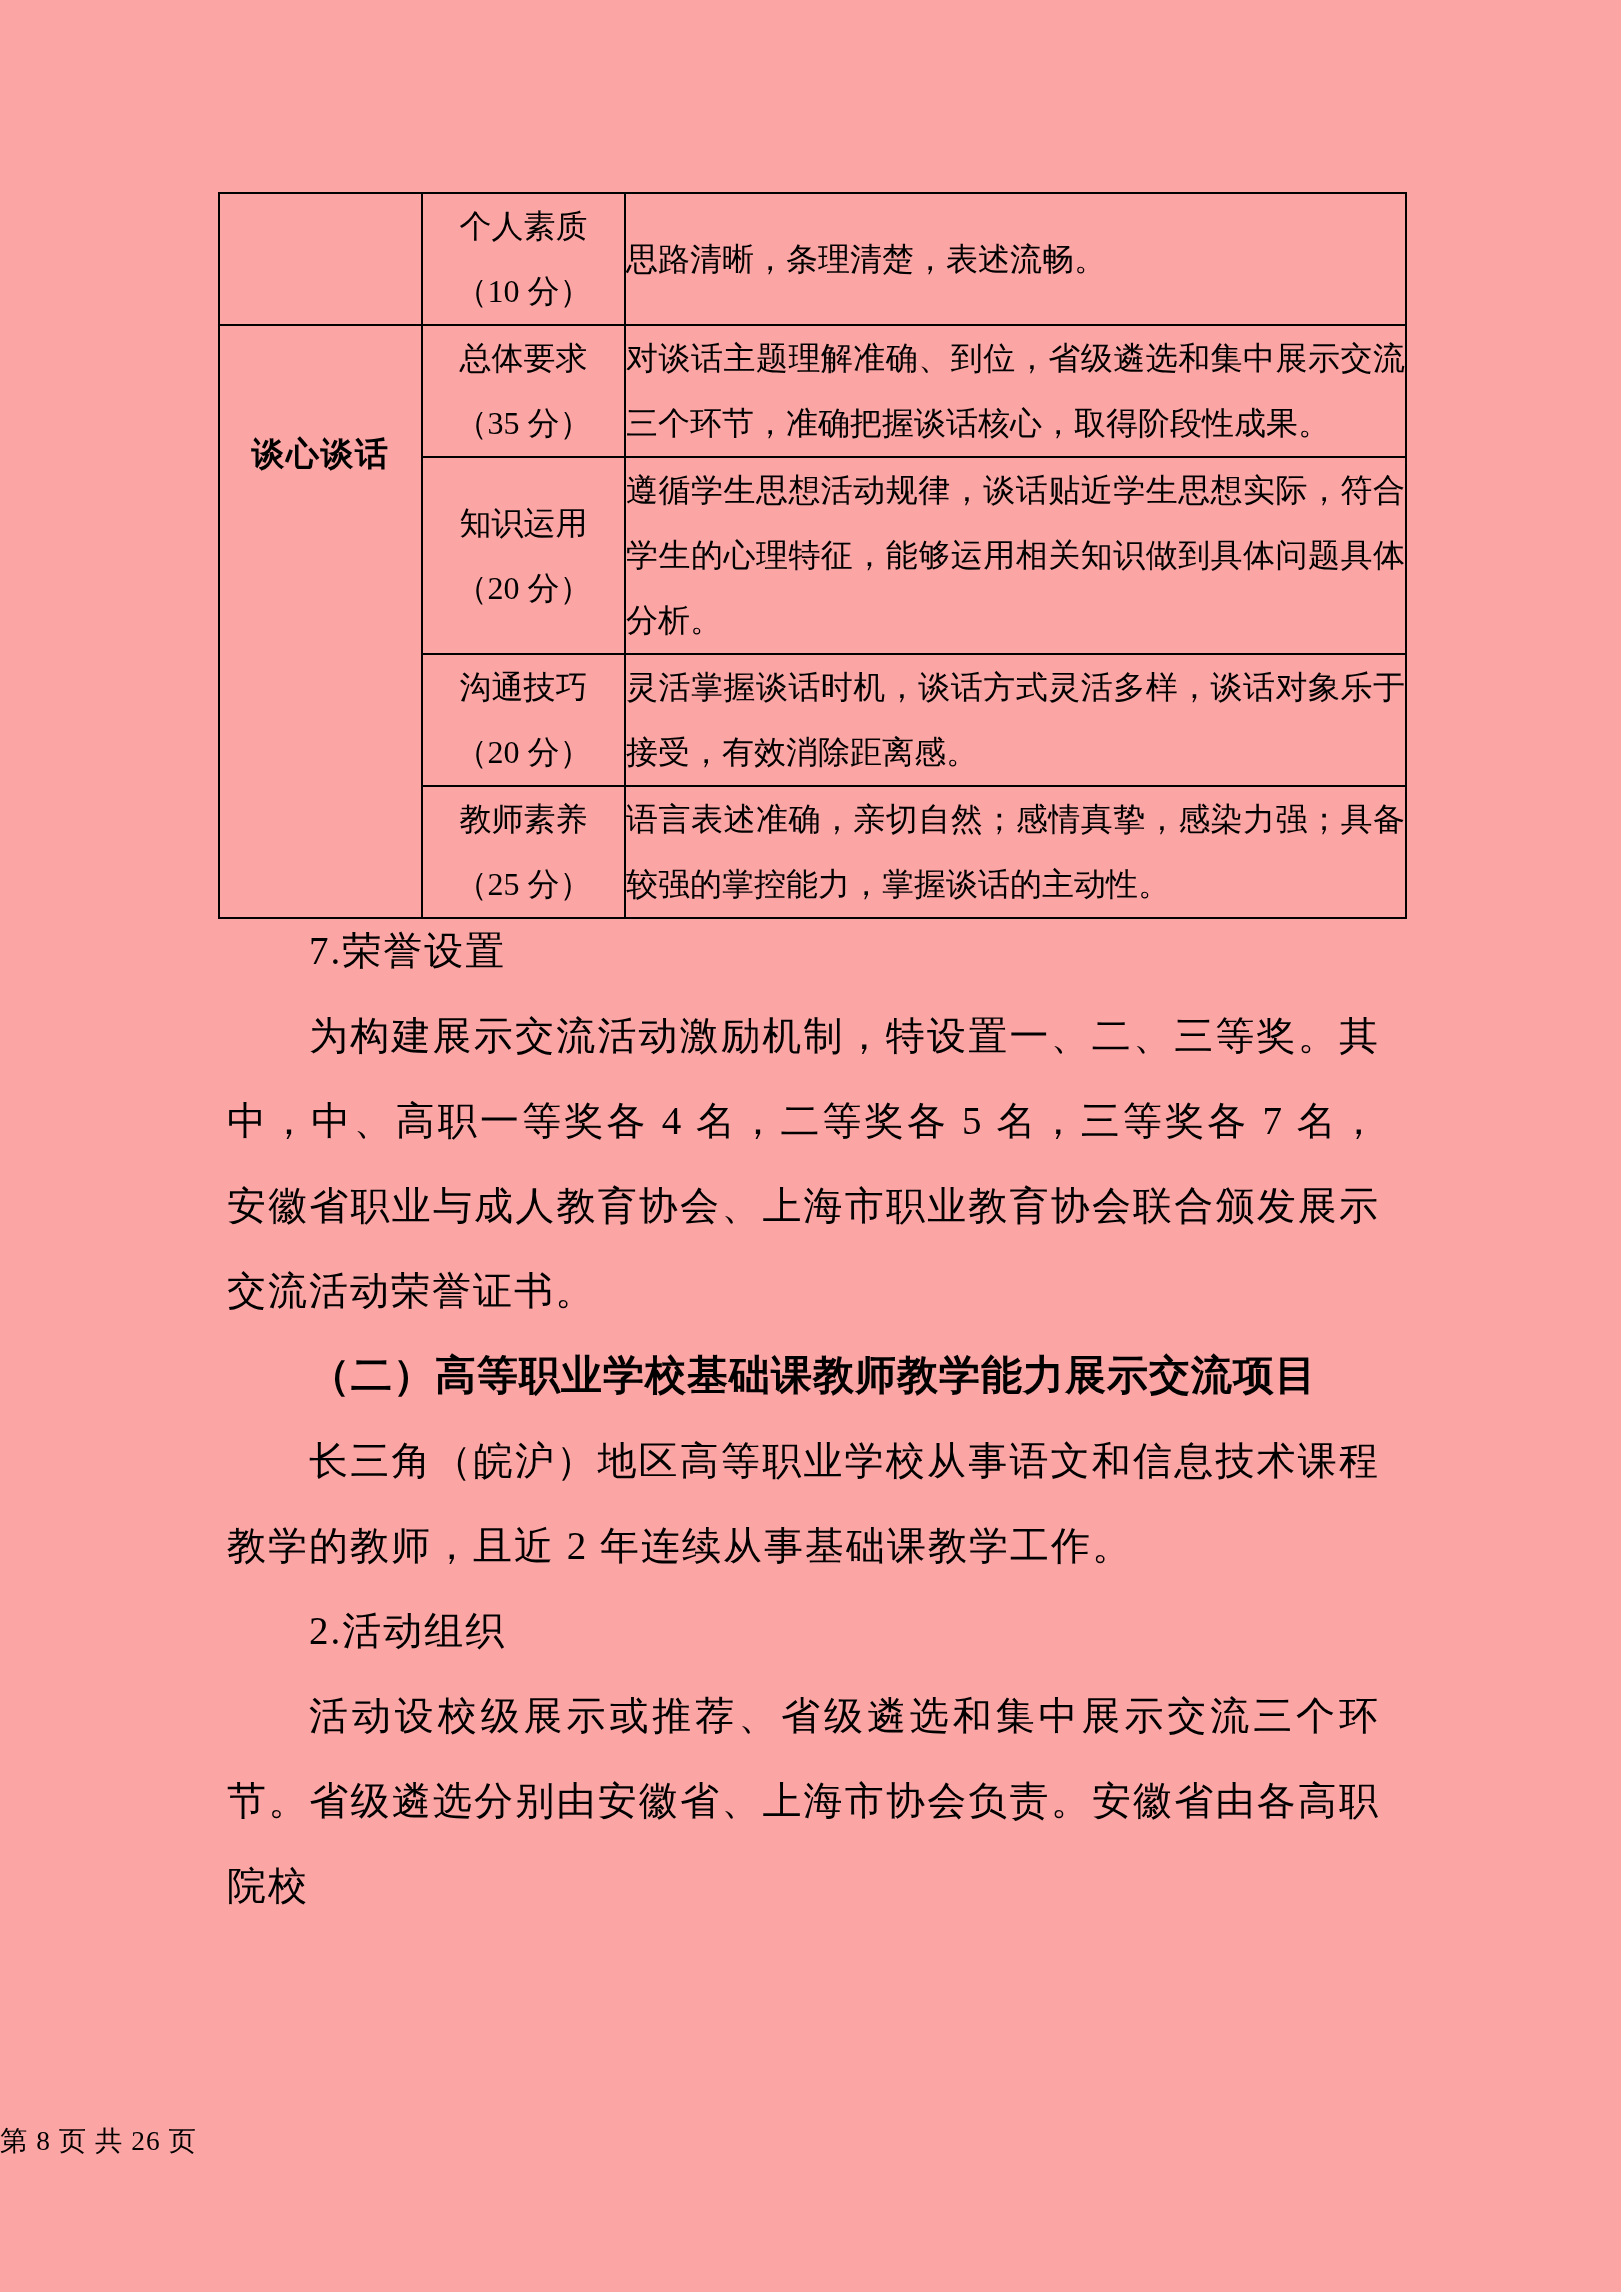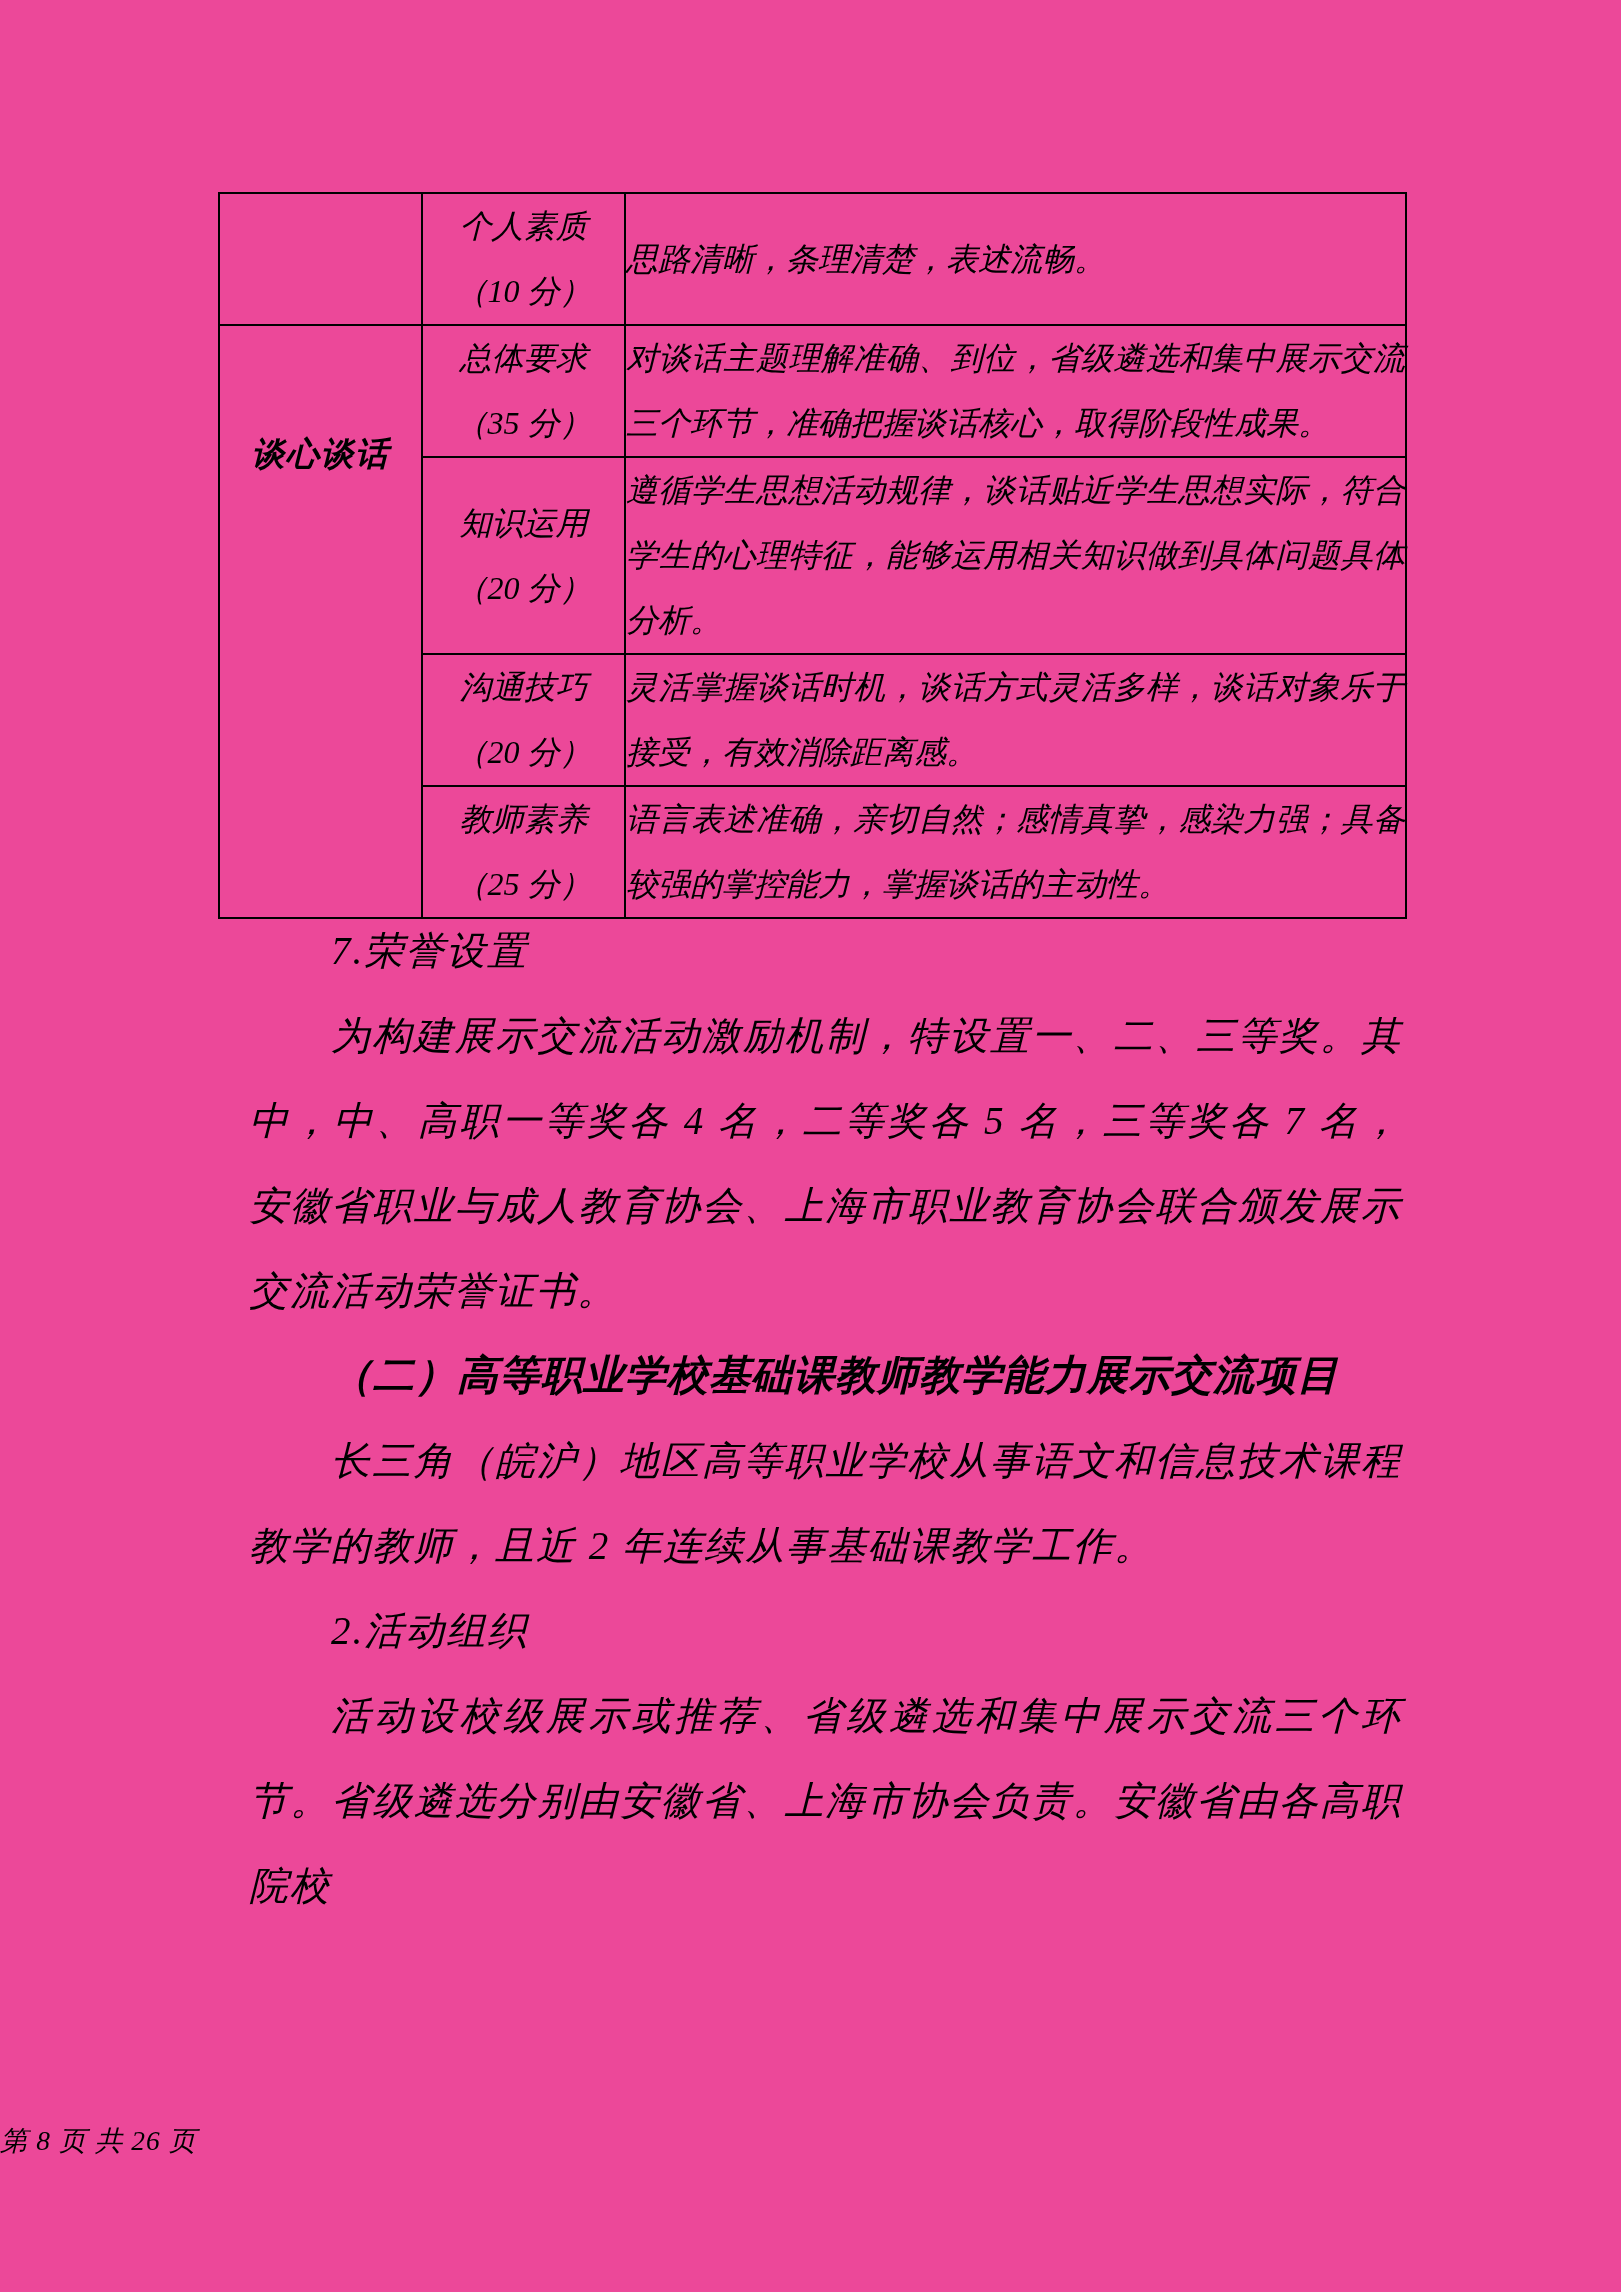--- a/index.html
+++ b/index.html
@@ -5,25 +5,24 @@
   html, body {
     margin: 0;
     padding: 0;
     background: #9b9b9b;
   }
   .page {
     position: relative;
     width: 1621px;
     height: 2293px;
     margin: 0 auto;
-    background: #ec4899;
+    background: #fca5a5;
     color: #000000;
     font-family: "Liberation Serif", "DejaVu Serif", serif;
     overflow: hidden;
-    font-style: italic;
   }
 
   
   .score-table {
     position: absolute;
     left: 218px;
     top: 192px;
     width: 1187px;
     border-collapse: collapse;
     table-layout: fixed;
@@ -59,21 +58,21 @@
   .c-desc {
     vertical-align: middle;
     line-height: 65px;
     padding: 0 18.6px;
     text-align: justify;
   }
 
   
   .body-text {
     position: absolute;
-    left: 249px;
+    left: 227px;
     top: 908px;
     width: 1153px;
     font-size: 39px;
     line-height: 85px;
     letter-spacing: 2px;
     text-align: justify;
   }
   .body-text p {
     margin: 0;
     text-indent: 82px;

